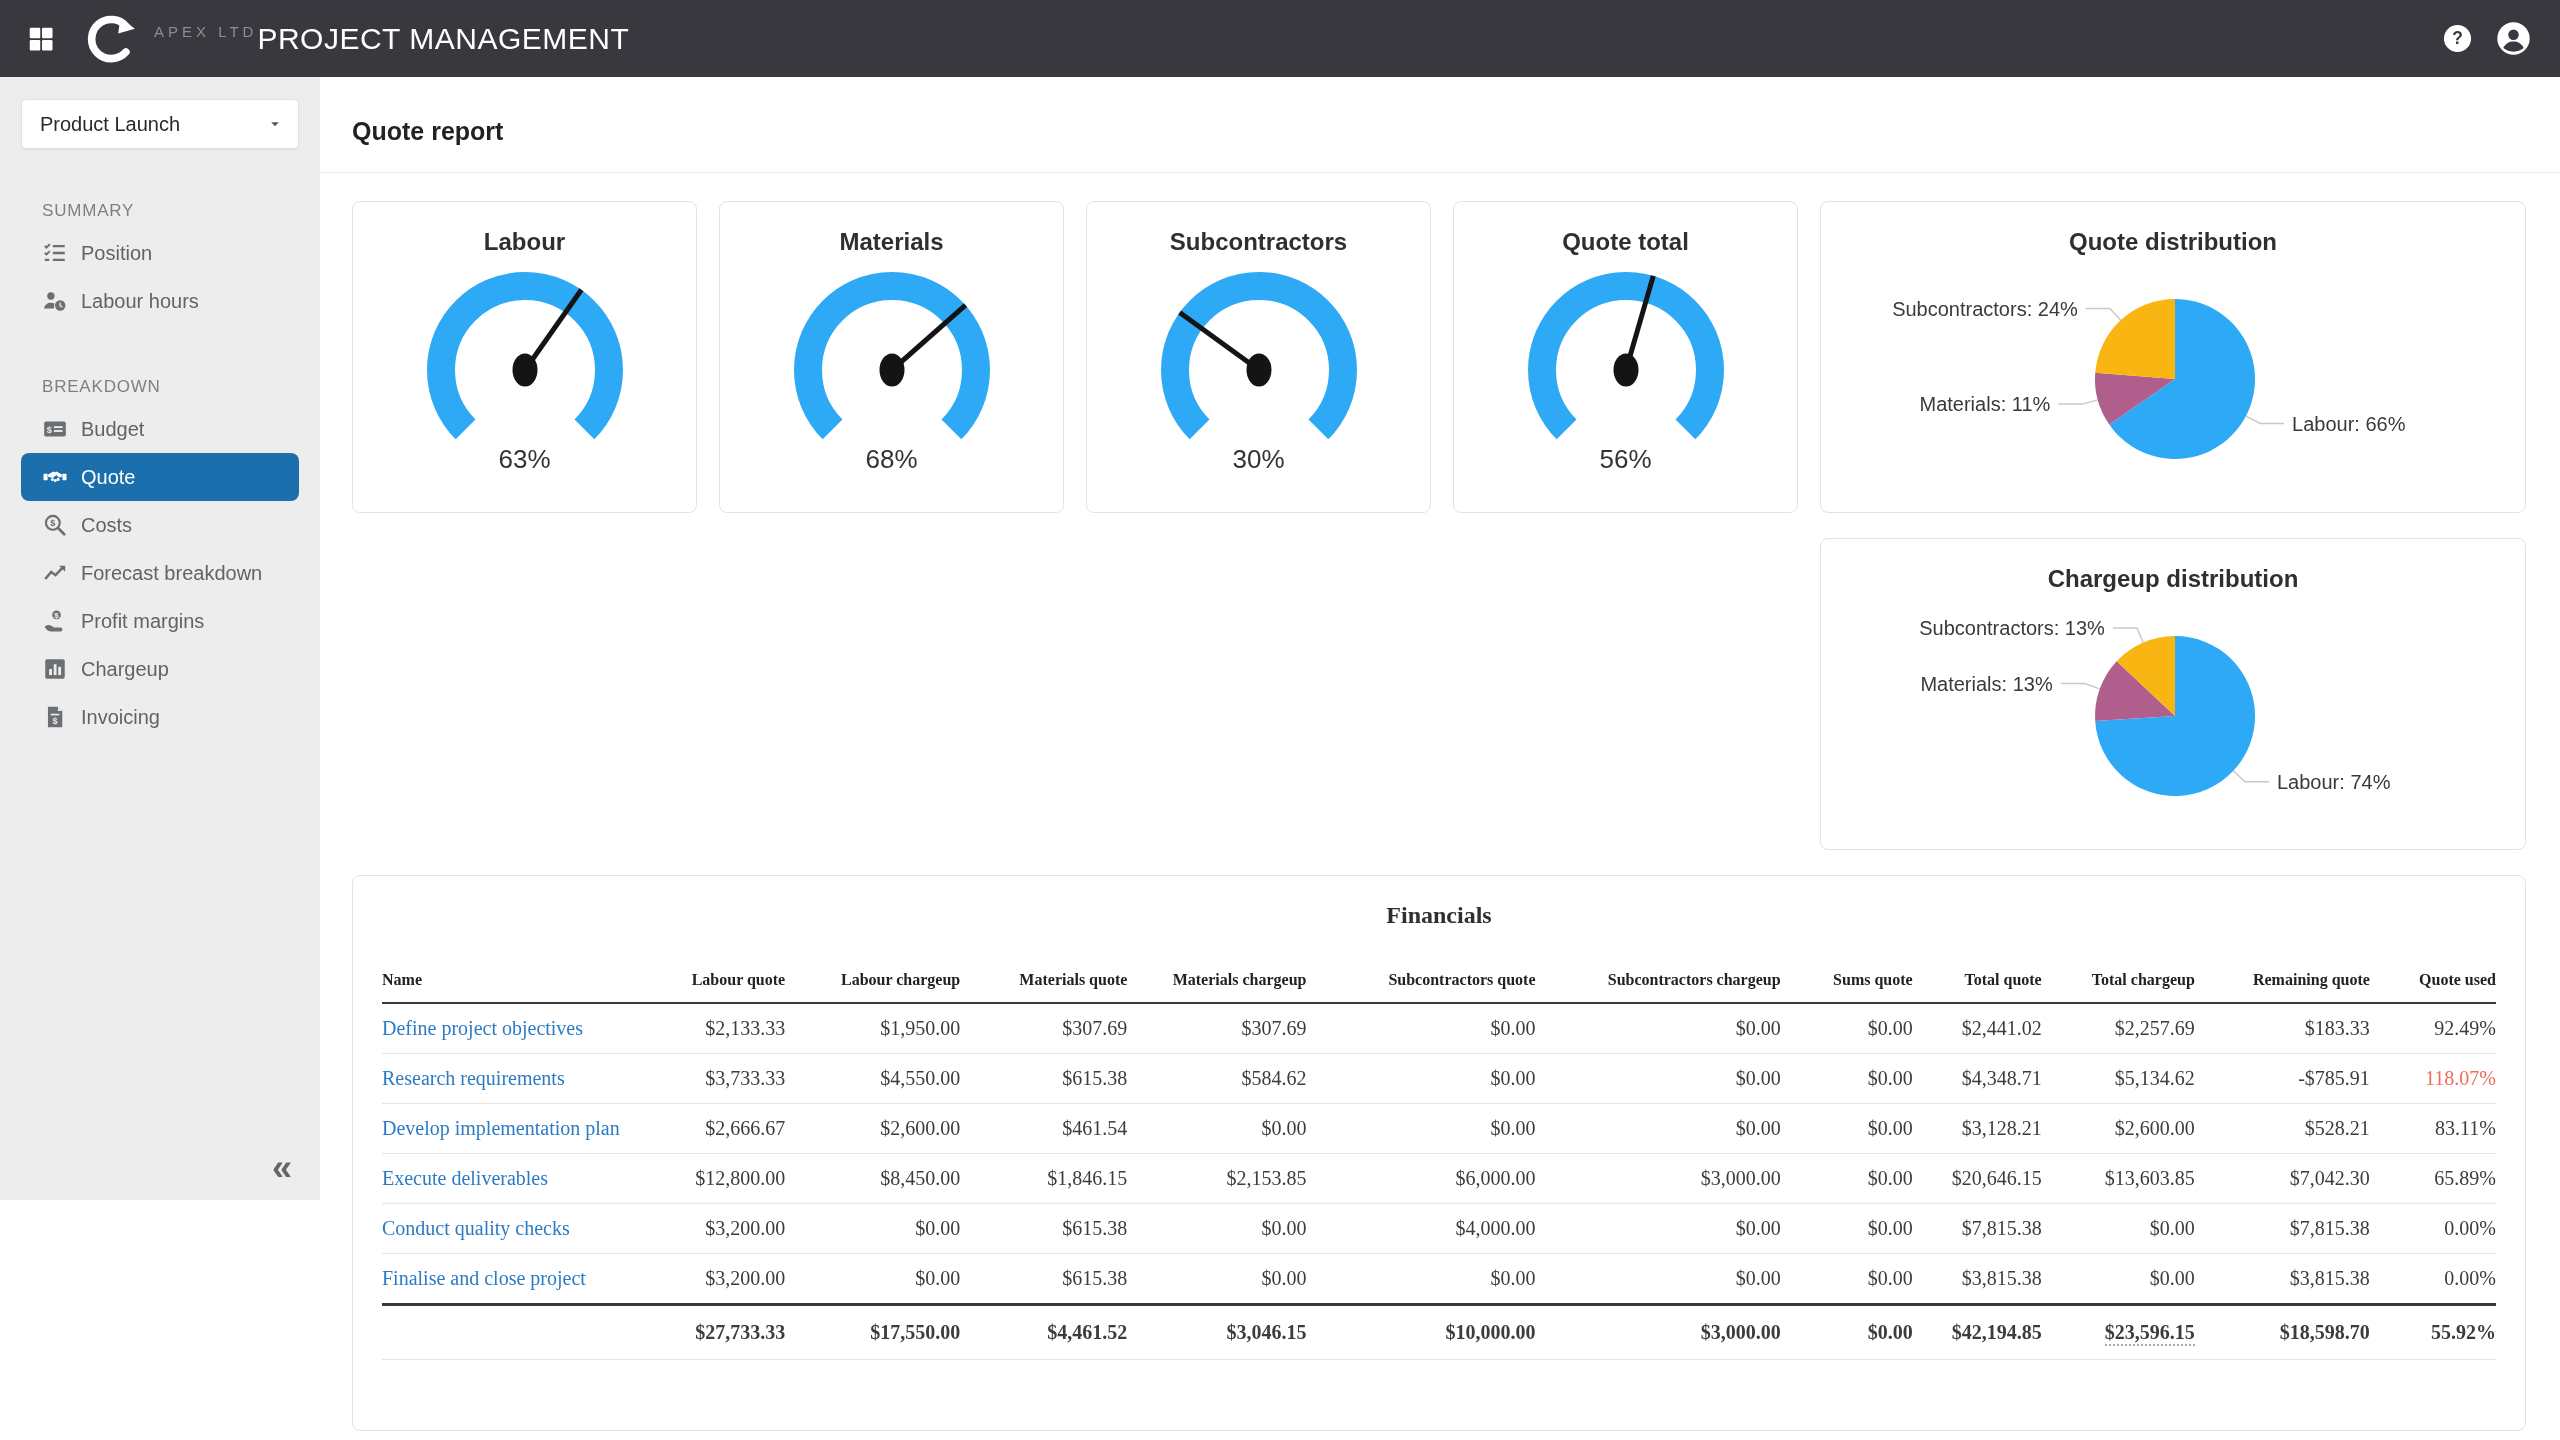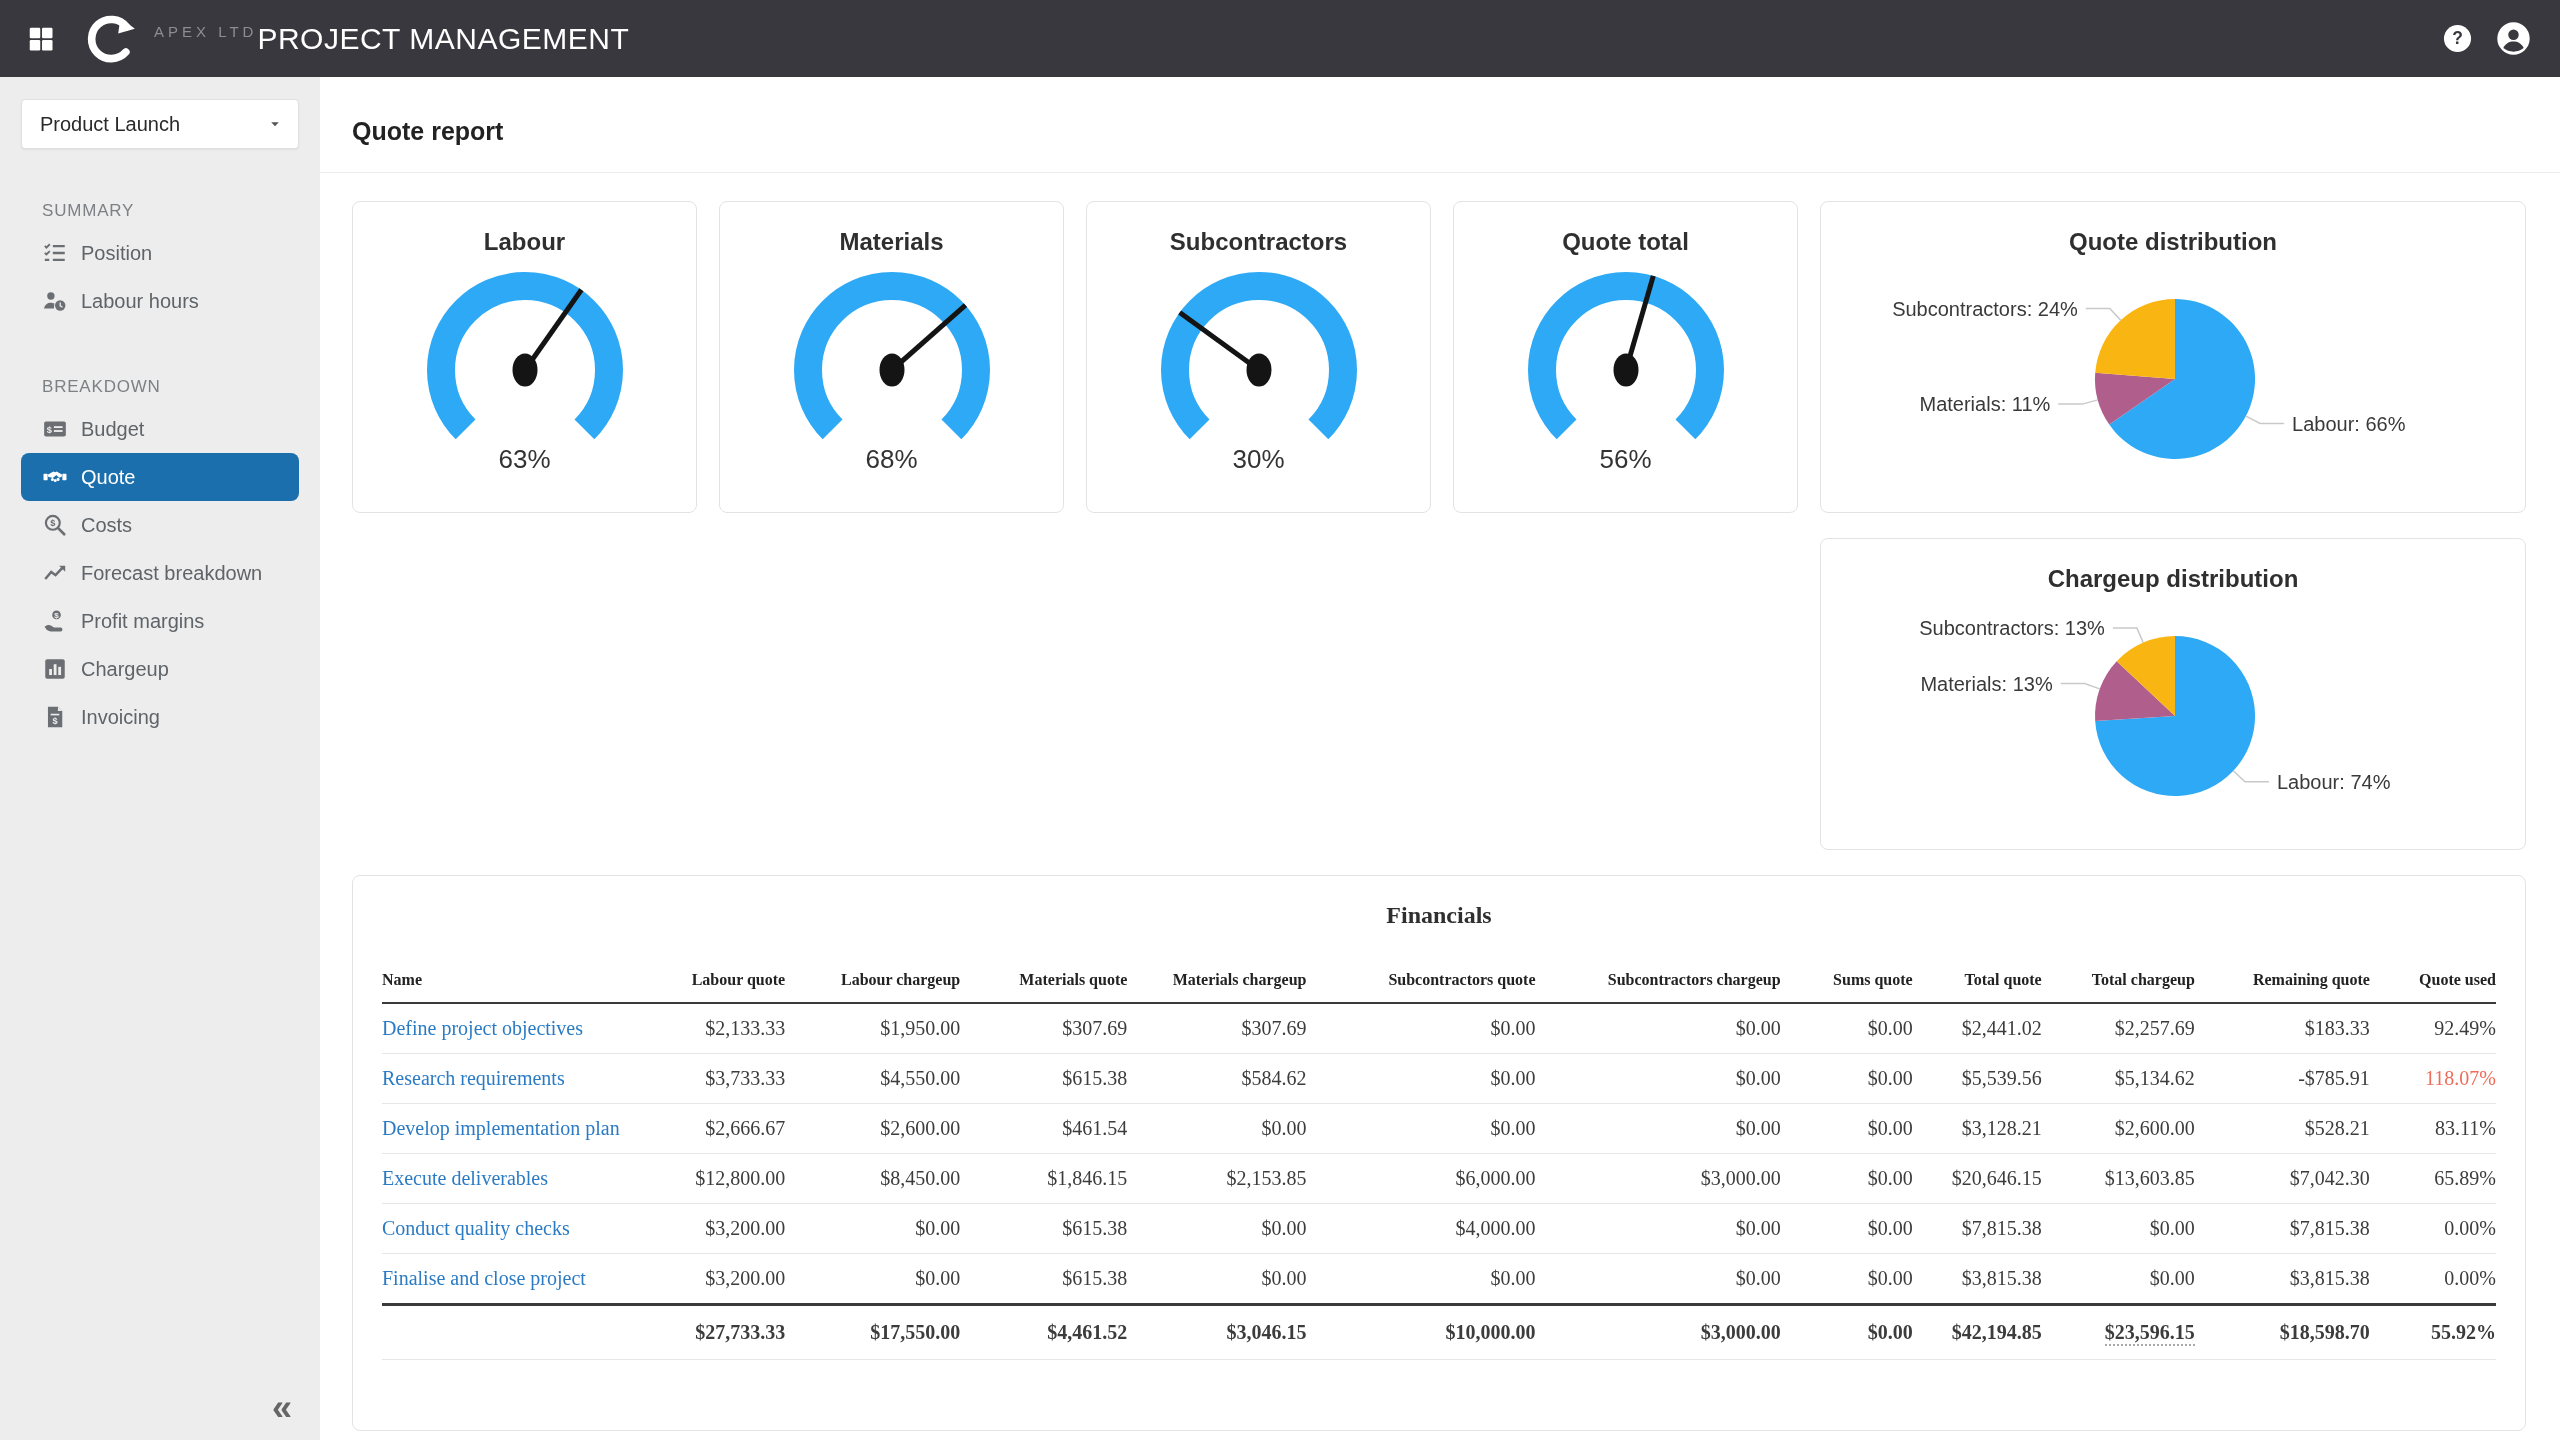--- a/index.html
+++ b/index.html
@@ -16,21 +16,21 @@
   .brand-sub{font-size:15px;letter-spacing:4px;color:#8E8D93;line-height:1;margin-bottom:4px;}
   .brand-main{font-size:30px;color:#fff;letter-spacing:0.5px;line-height:1;}
   .nav{display:flex;height:77px;margin-left:42px;}
   .nav-item{position:relative;height:77px;line-height:77px;padding:0 19px;font-size:20px;
     color:#D2D2D6;cursor:pointer;}
   .nav-item.active{color:#fff;}
   .nav-item.active::after{content:"";position:absolute;left:0;right:0;bottom:0;height:5px;background:#fff;}
   .nav-right{position:absolute;right:28px;top:0;height:77px;display:flex;align-items:center;gap:22px;}
   .nav-right .icon{display:inline-flex;}
   
-  .sidebar{position:absolute;top:77px;left:0;width:320px;height:1363px;background:#EDEDED;}
+  .sidebar{position:absolute;top:77px;left:0;width:320px;height:1123px;background:#EDEDED;}
   .selector{margin:22px 21px 0;height:48px;background:#fff;border:1px solid #E0E0E0;border-radius:4px;
     display:flex;align-items:center;justify-content:space-between;padding:0 14px 0 18px;cursor:pointer;
     box-shadow:0 1px 2px rgba(0,0,0,0.06);}
   .selector-label{font-size:20px;color:#2A2A2A;}
   .sec-title{margin:52px 0 8px 42px;font-size:17px;color:#7D8084;letter-spacing:0.8px;}
   .sb-item{height:48px;display:flex;align-items:center;padding-left:42px;gap:13px;
     font-size:20px;color:#5F6468;cursor:pointer;}
   .sb-item .icon{width:26px;height:26px;display:inline-flex;color:#6B6F73;}
   .sb-item.active{background:#1C6FAD;color:#fff;border-radius:8px;margin:0 21px;padding-left:21px;}
   .sb-item.active .icon{color:#fff;}
@@ -323,21 +323,21 @@
               </tr>
               <tr>
                 <td class="left"><a class="task">Research requirements</a></td>
                 <td>$3,733.33</td>
                 <td>$4,550.00</td>
                 <td>$615.38</td>
                 <td>$584.62</td>
                 <td>$0.00</td>
                 <td>$0.00</td>
                 <td>$0.00</td>
-                <td>$5,539.56</td>
+                <td>$4,348.71</td>
                 <td>$5,134.62</td>
                 <td>-$785.91</td>
                 <td class="alert">118.07%</td>
               </tr>
               <tr>
                 <td class="left"><a class="task">Develop implementation plan</a></td>
                 <td>$2,666.67</td>
                 <td>$2,600.00</td>
                 <td>$461.54</td>
                 <td>$0.00</td>

